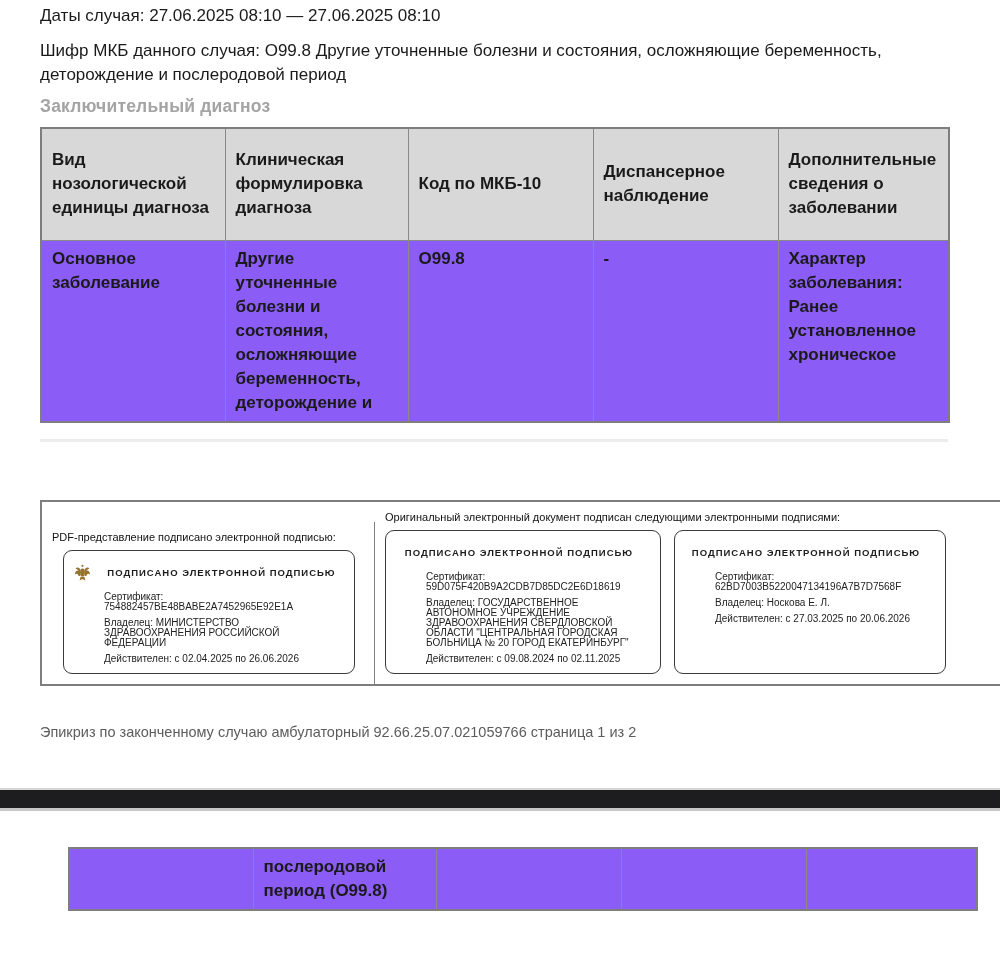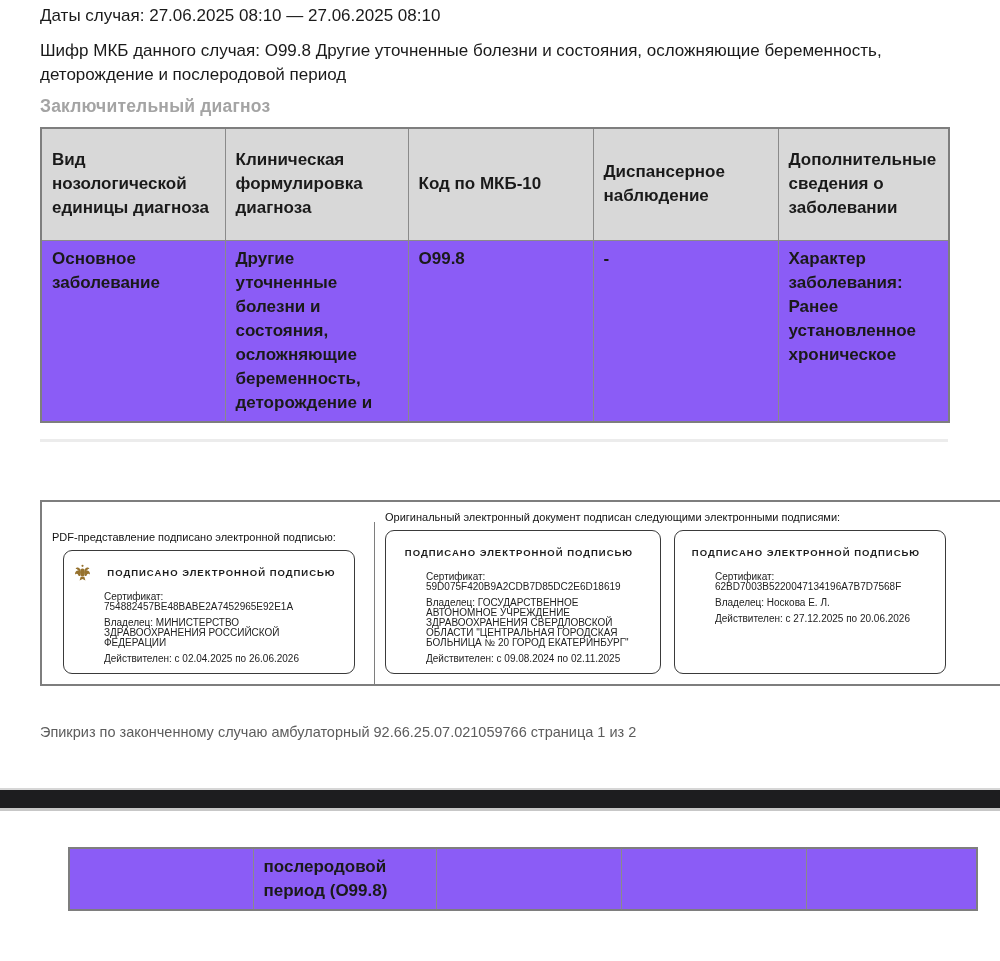--- a/index.html
+++ b/index.html
@@ -157,21 +157,21 @@
           <div class="stamp-line">Сертификат: 59D075F420B9A2CDB7D85DC2E6D18619</div>
           <div class="stamp-line">Владелец: ГОСУДАРСТВЕННОЕ АВТОНОМНОЕ УЧРЕЖДЕНИЕ ЗДРАВООХРАНЕНИЯ СВЕРДЛОВСКОЙ ОБЛАСТИ "ЦЕНТРАЛЬНАЯ ГОРОДСКАЯ БОЛЬНИЦА № 20 ГОРОД ЕКАТЕРИНБУРГ"</div>
           <div class="stamp-line">Действителен: с 09.08.2024 по 02.11.2025</div>
         </div>
         <div class="stamp stamp-3">
           <div class="stamp-title-row">
             <div class="stamp-title">ПОДПИСАНО ЭЛЕКТРОННОЙ ПОДПИСЬЮ</div>
           </div>
           <div class="stamp-line">Сертификат: 62BD7003B5220047134196A7B7D7568F</div>
           <div class="stamp-line">Владелец: Носкова Е. Л.</div>
-          <div class="stamp-line">Действителен: с 27.12.2025 по 20.06.2026</div>
+          <div class="stamp-line">Действителен: с 27.03.2025 по 20.06.2026</div>
         </div>
       </div>
     </div>
   </div>
 
   <div class="epicrisis-footer">Эпикриз по законченному случаю амбулаторный 92.66.25.07.021059766 страница 1 из 2</div>
 
   <div class="page-break">
     <div class="pb-topline"></div>
     <div class="pb-bar"></div>

